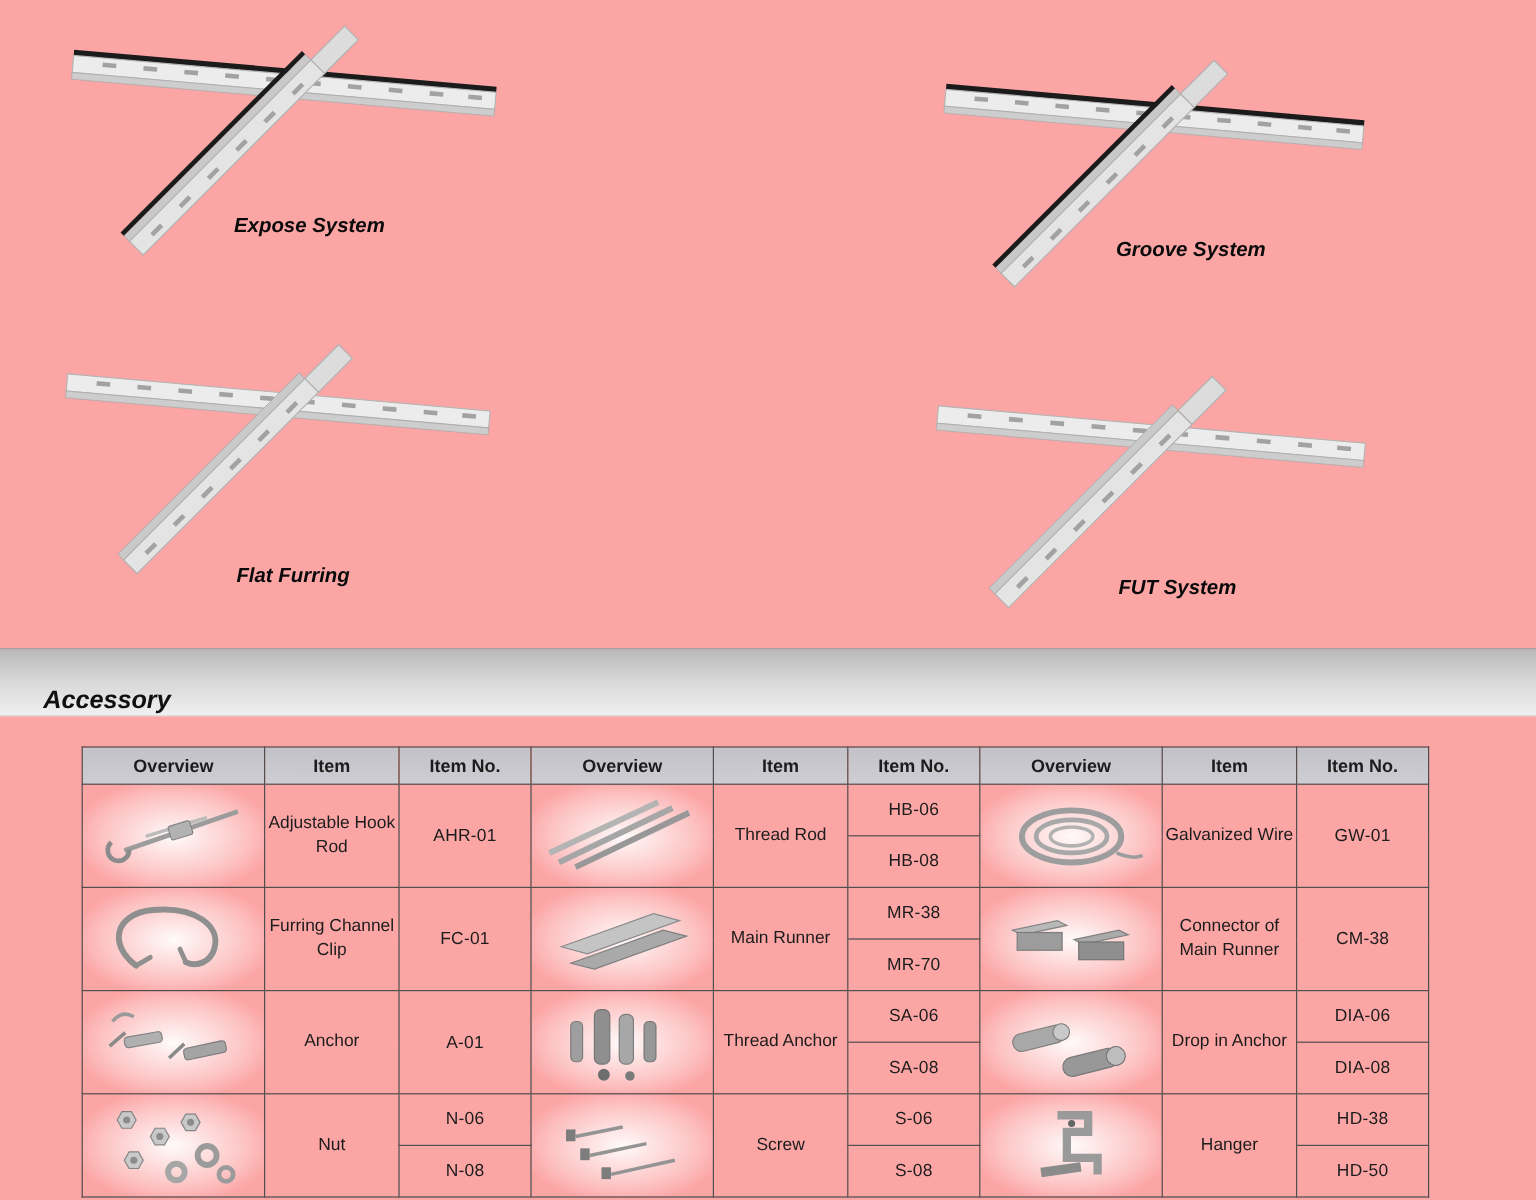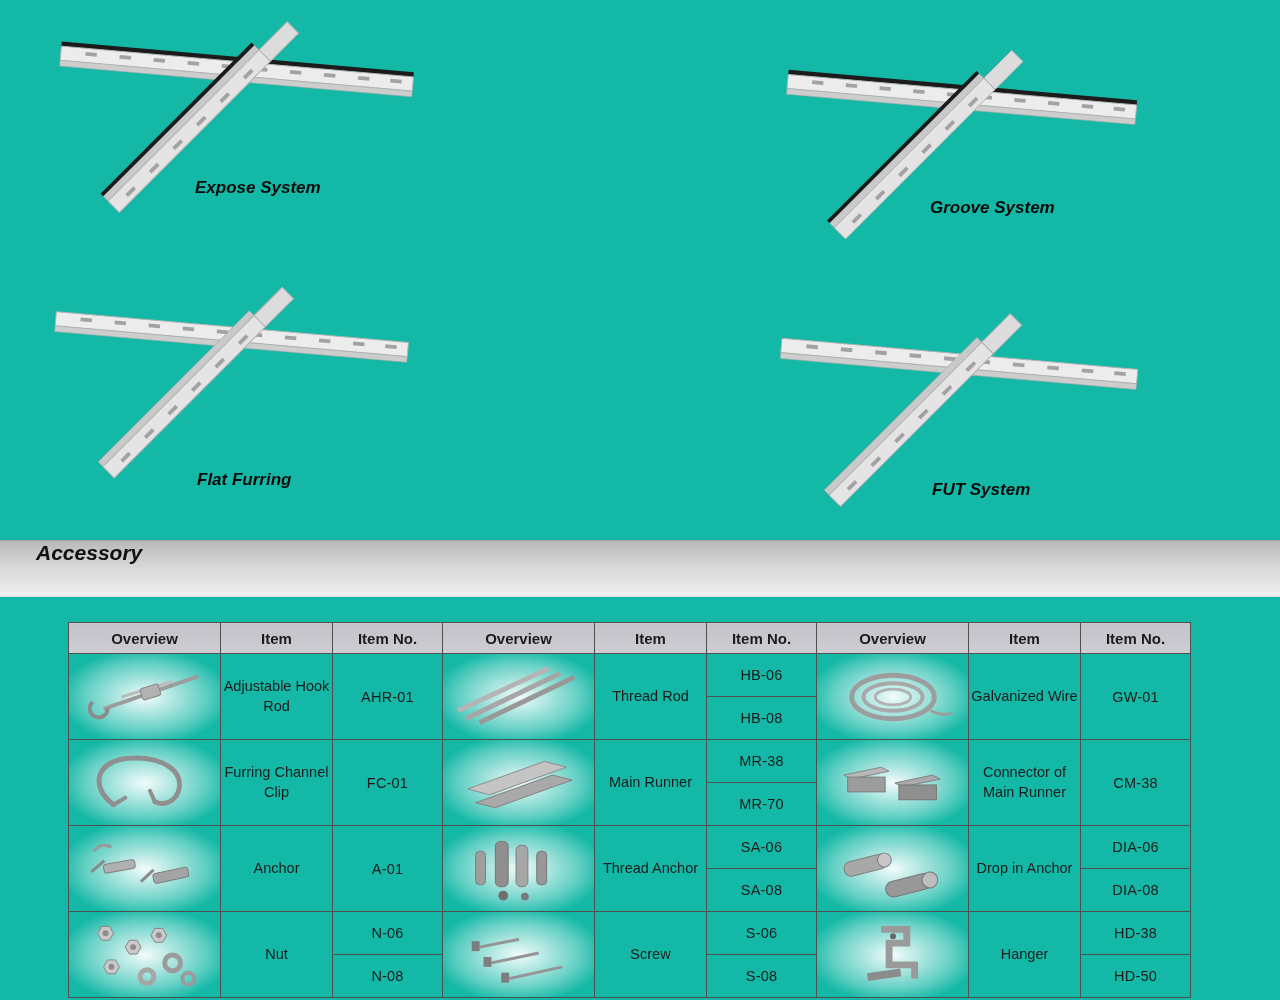--- a/index.html
+++ b/index.html
@@ -2,21 +2,21 @@
 <html><head>
 <meta charset="utf-8">
 <style>
   * { margin:0; padding:0; box-sizing:border-box; }
   html,body { background:#ffffff; }
   body {
     width:1280px; height:1000px;
     font-family:"Liberation Sans", sans-serif;
     overflow:hidden;
   }
-  .page { position:relative; width:1280px; height:1000px; background:#14b8a6; }
+  .page { position:relative; width:1280px; height:1000px; background:#fca5a5; }
 
   
   .system { position:absolute; }
   .system svg { display:block; width:100%; height:100%; }
   .syslabel {
     position:absolute; font-weight:bold; font-style:italic;
     font-size:17px; color:#0a0a0a; white-space:nowrap;
   }
   .sys-expose { left:50px;  top:0;     width:380px; height:250px; }
   .sys-expose .syslabel { left:145px; top:178px; }
@@ -27,21 +27,21 @@
   .sys-fut    { left:770px; top:298px; width:385px; height:240px; }
   .sys-fut .syslabel { left:162px; top:182px; }
   .tgrid { --strip:#1b1b1b; }
   .tgrid.noseal { --strip:transparent; }
 
   
   .accessory-bar {
     position:absolute; left:0; top:540px; width:1280px; height:57px;
     background:linear-gradient(180deg,#b9b9b9 0%,#d6d6d6 45%,#f0f0f0 100%);
     border-top:1px solid #a2a2a2; border-bottom:1px solid #e0e0e0;
-    display:flex; align-items:flex-start; padding-left:36px;
+    display:flex; align-items:flex-end; padding-left:36px;
   }
   .accessory-title {
     font-size:21px; font-weight:bold; font-style:italic; color:#101010;
   }
 
   
   .table-wrap { position:absolute; left:68px; top:622px; width:1120px; }
   table.acc {
     width:100%; border-collapse:collapse; table-layout:fixed;
     background:linear-gradient(180deg,#c7c7d4 0%,#dededx 0%,#dddde8 30%,#f4f4f9 70%,#ffffff 100%);

